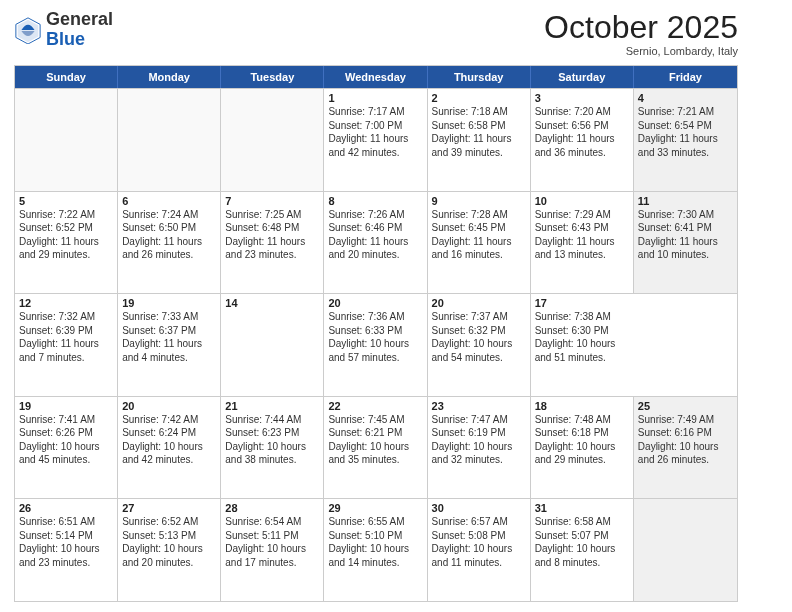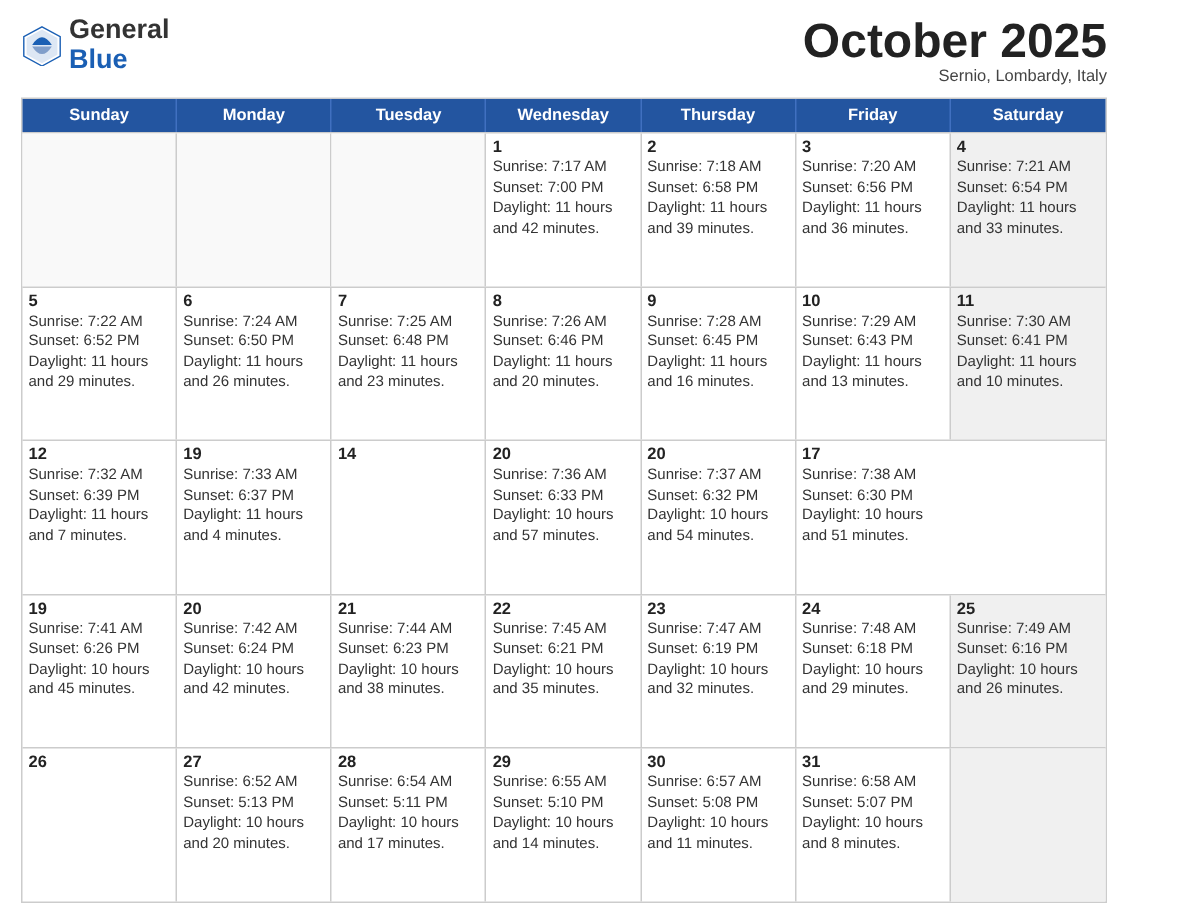--- a/index.html
+++ b/index.html
@@ -37,21 +37,21 @@
     .logo-blue { color: #1a5fb4; }
     .logo-icon {
       width: 28px;
       height: 28px;
     }
     .title-block {
       text-align: right;
     }
     .title-block h1 {
       font-size: 32px;
-      font-weight: bold;
+      font-weight: normal;
       color: #222;
       line-height: 1.1;
     }
     .title-block h2 {
       font-size: 11px;
       color: #444;
       font-weight: normal;
     }
     .calendar {
       flex: 1;
@@ -132,22 +132,22 @@
     </div>
   </div>
 
   <div class="calendar">
     <div class="cal-header">
     <div class="cal-header-cell">Sunday</div>
         <div class="cal-header-cell">Monday</div>
         <div class="cal-header-cell">Tuesday</div>
         <div class="cal-header-cell">Wednesday</div>
         <div class="cal-header-cell">Thursday</div>
+        <div class="cal-header-cell">Saturday</div>
         <div class="cal-header-cell">Friday</div>
-        <div class="cal-header-cell">Saturday</div>
       </div>
     <div class="cal-body">
     <div class="cal-row">
           <div class="cal-cell empty"></div>
           <div class="cal-cell empty"></div>
           <div class="cal-cell empty"></div>
           <div class="cal-cell">
             <span class="day-num">1</span>
             <div class="info">Sunrise: 7:17 AM<br>Sunset: 7:00 PM<br>Daylight: 11 hours and 42 minutes.</div>
           </div>
@@ -234,31 +234,32 @@
           </div>
           <div class="cal-cell">
             <span class="day-num">22</span>
             <div class="info">Sunrise: 7:45 AM<br>Sunset: 6:21 PM<br>Daylight: 10 hours and 35 minutes.</div>
           </div>
           <div class="cal-cell">
             <span class="day-num">23</span>
             <div class="info">Sunrise: 7:47 AM<br>Sunset: 6:19 PM<br>Daylight: 10 hours and 32 minutes.</div>
           </div>
           <div class="cal-cell">
-            <span class="day-num">24</span>
+            <span class="day-num">18</span>
             <div class="info">Sunrise: 7:48 AM<br>Sunset: 6:18 PM<br>Daylight: 10 hours and 29 minutes.</div>
           </div>
           <div class="cal-cell shaded">
             <span class="day-num">25</span>
             <div class="info">Sunrise: 7:49 AM<br>Sunset: 6:16 PM<br>Daylight: 10 hours and 26 minutes.</div>
           </div>
         </div>
         <div class="cal-row">
           <div class="cal-cell">
             <span class="day-num">26</span>
+            <div class="info">Sunrise: 6:51 AM<br>Sunset: 5:14 PM<br>Daylight: 10 hours and 23 minutes.</div>
           </div>
           <div class="cal-cell">
             <span class="day-num">27</span>
             <div class="info">Sunrise: 6:52 AM<br>Sunset: 5:13 PM<br>Daylight: 10 hours and 20 minutes.</div>
           </div>
           <div class="cal-cell">
             <span class="day-num">28</span>
             <div class="info">Sunrise: 6:54 AM<br>Sunset: 5:11 PM<br>Daylight: 10 hours and 17 minutes.</div>
           </div>
           <div class="cal-cell">

